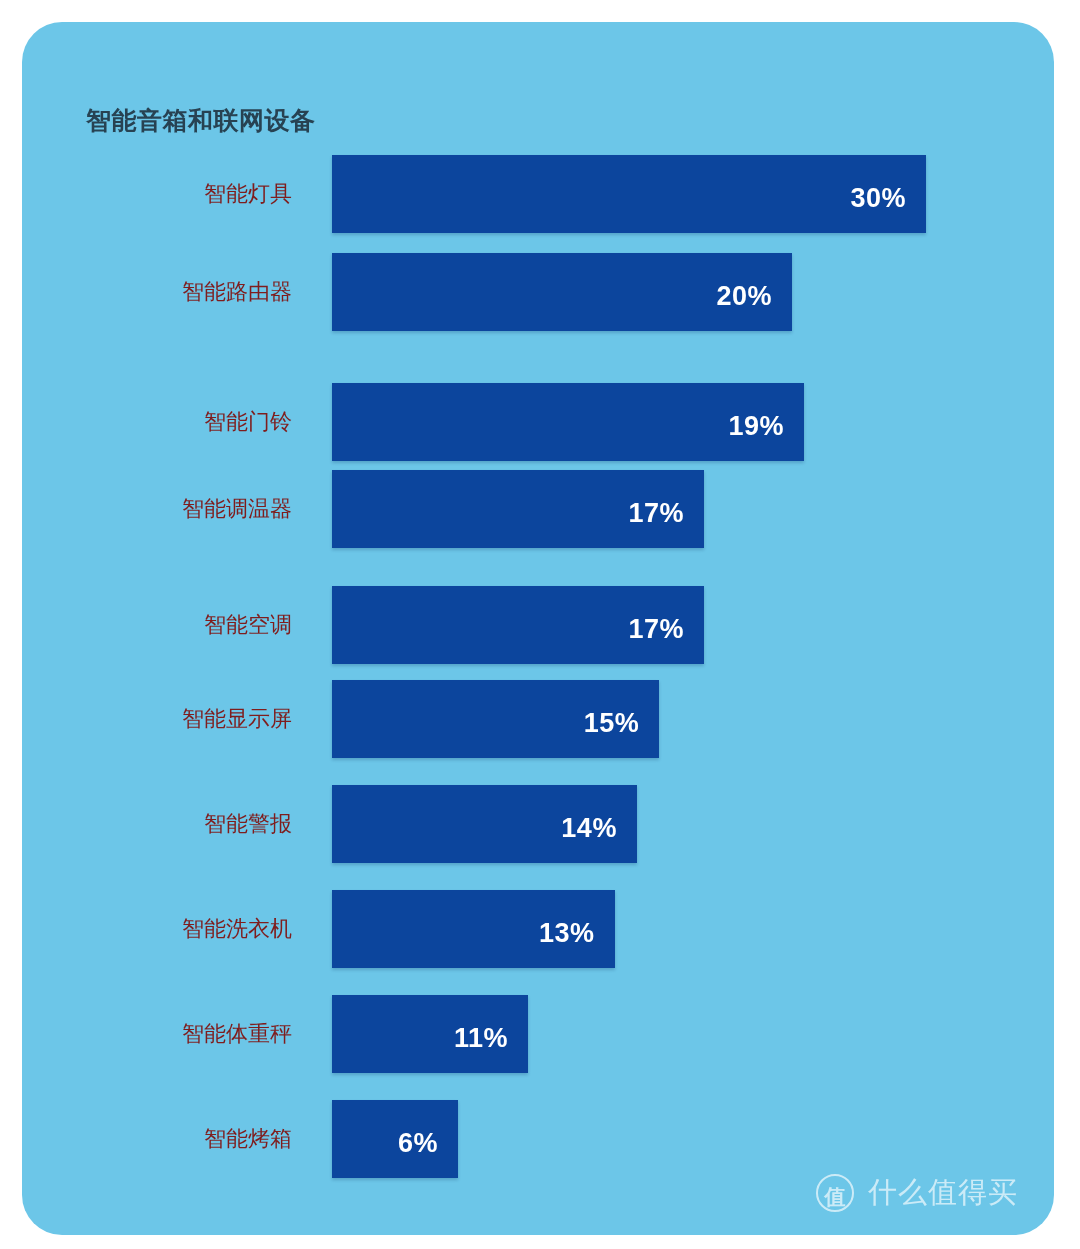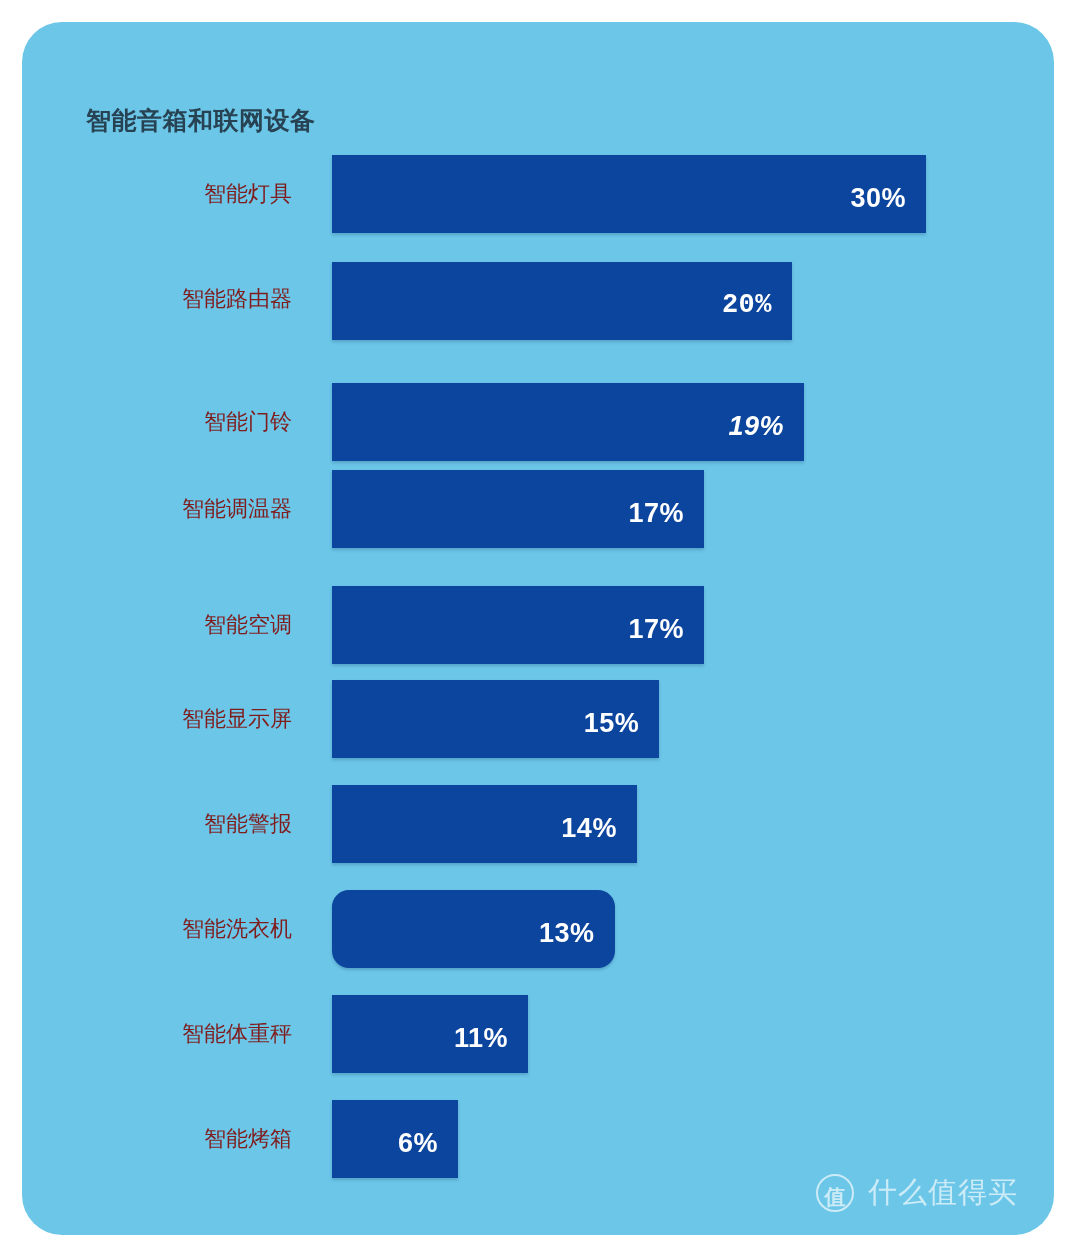--- a/index.html
+++ b/index.html
@@ -138,31 +138,31 @@
 
   <div id="bars-area">
       <div class="bar-row" style="top: 0px;">
         <div class="bar-label">智能灯具</div>
         <div class="bar-track" style="width: 602px;">
           <div class="bar-fill" style="background: rgb(12, 69, 157);">
             <div class="bar-value">30%</div>
           </div>
         </div>
       </div>
-      <div class="bar-row" style="top: 107px; font-family: Liberation Mono, monospace;">
+      <div class="bar-row" style="top: 98px;">
         <div class="bar-label">智能路由器</div>
         <div class="bar-track" style="width: 468px;">
           <div class="bar-fill" style="background: rgb(12, 69, 157);">
             <div class="bar-value">20%</div>
           </div>
         </div>
       </div>
       <div class="bar-row" style="top: 228px;">
         <div class="bar-label">智能门铃</div>
-        <div class="bar-track" style="width: 480px; font-style: italic;">
+        <div class="bar-track" style="width: 480px;">
           <div class="bar-fill" style="background: rgb(12, 69, 157);">
             <div class="bar-value">19%</div>
           </div>
         </div>
       </div>
       <div class="bar-row" style="top: 315px;">
         <div class="bar-label">智能调温器</div>
         <div class="bar-track" style="width: 379.95px;">
           <div class="bar-fill" style="background: rgb(12, 69, 157);">
             <div class="bar-value">17%</div>
@@ -189,21 +189,21 @@
         <div class="bar-label">智能警报</div>
         <div class="bar-track" style="width: 312.9px;">
           <div class="bar-fill" style="background: rgb(12, 69, 157);">
             <div class="bar-value">14%</div>
           </div>
         </div>
       </div>
       <div class="bar-row" style="top: 735px;">
         <div class="bar-label">智能洗衣机</div>
         <div class="bar-track" style="width: 290.55px;">
-          <div class="bar-fill" style="background: rgb(12, 69, 157); border-radius: 17px;">
+          <div class="bar-fill" style="background: rgb(12, 69, 157);">
             <div class="bar-value">13%</div>
           </div>
         </div>
       </div>
       <div class="bar-row" style="top: 840px;">
         <div class="bar-label">智能体重秤</div>
         <div class="bar-track" style="width: 204px;">
           <div class="bar-fill" style="background: rgb(12, 69, 157);">
             <div class="bar-value">11%</div>
           </div>

